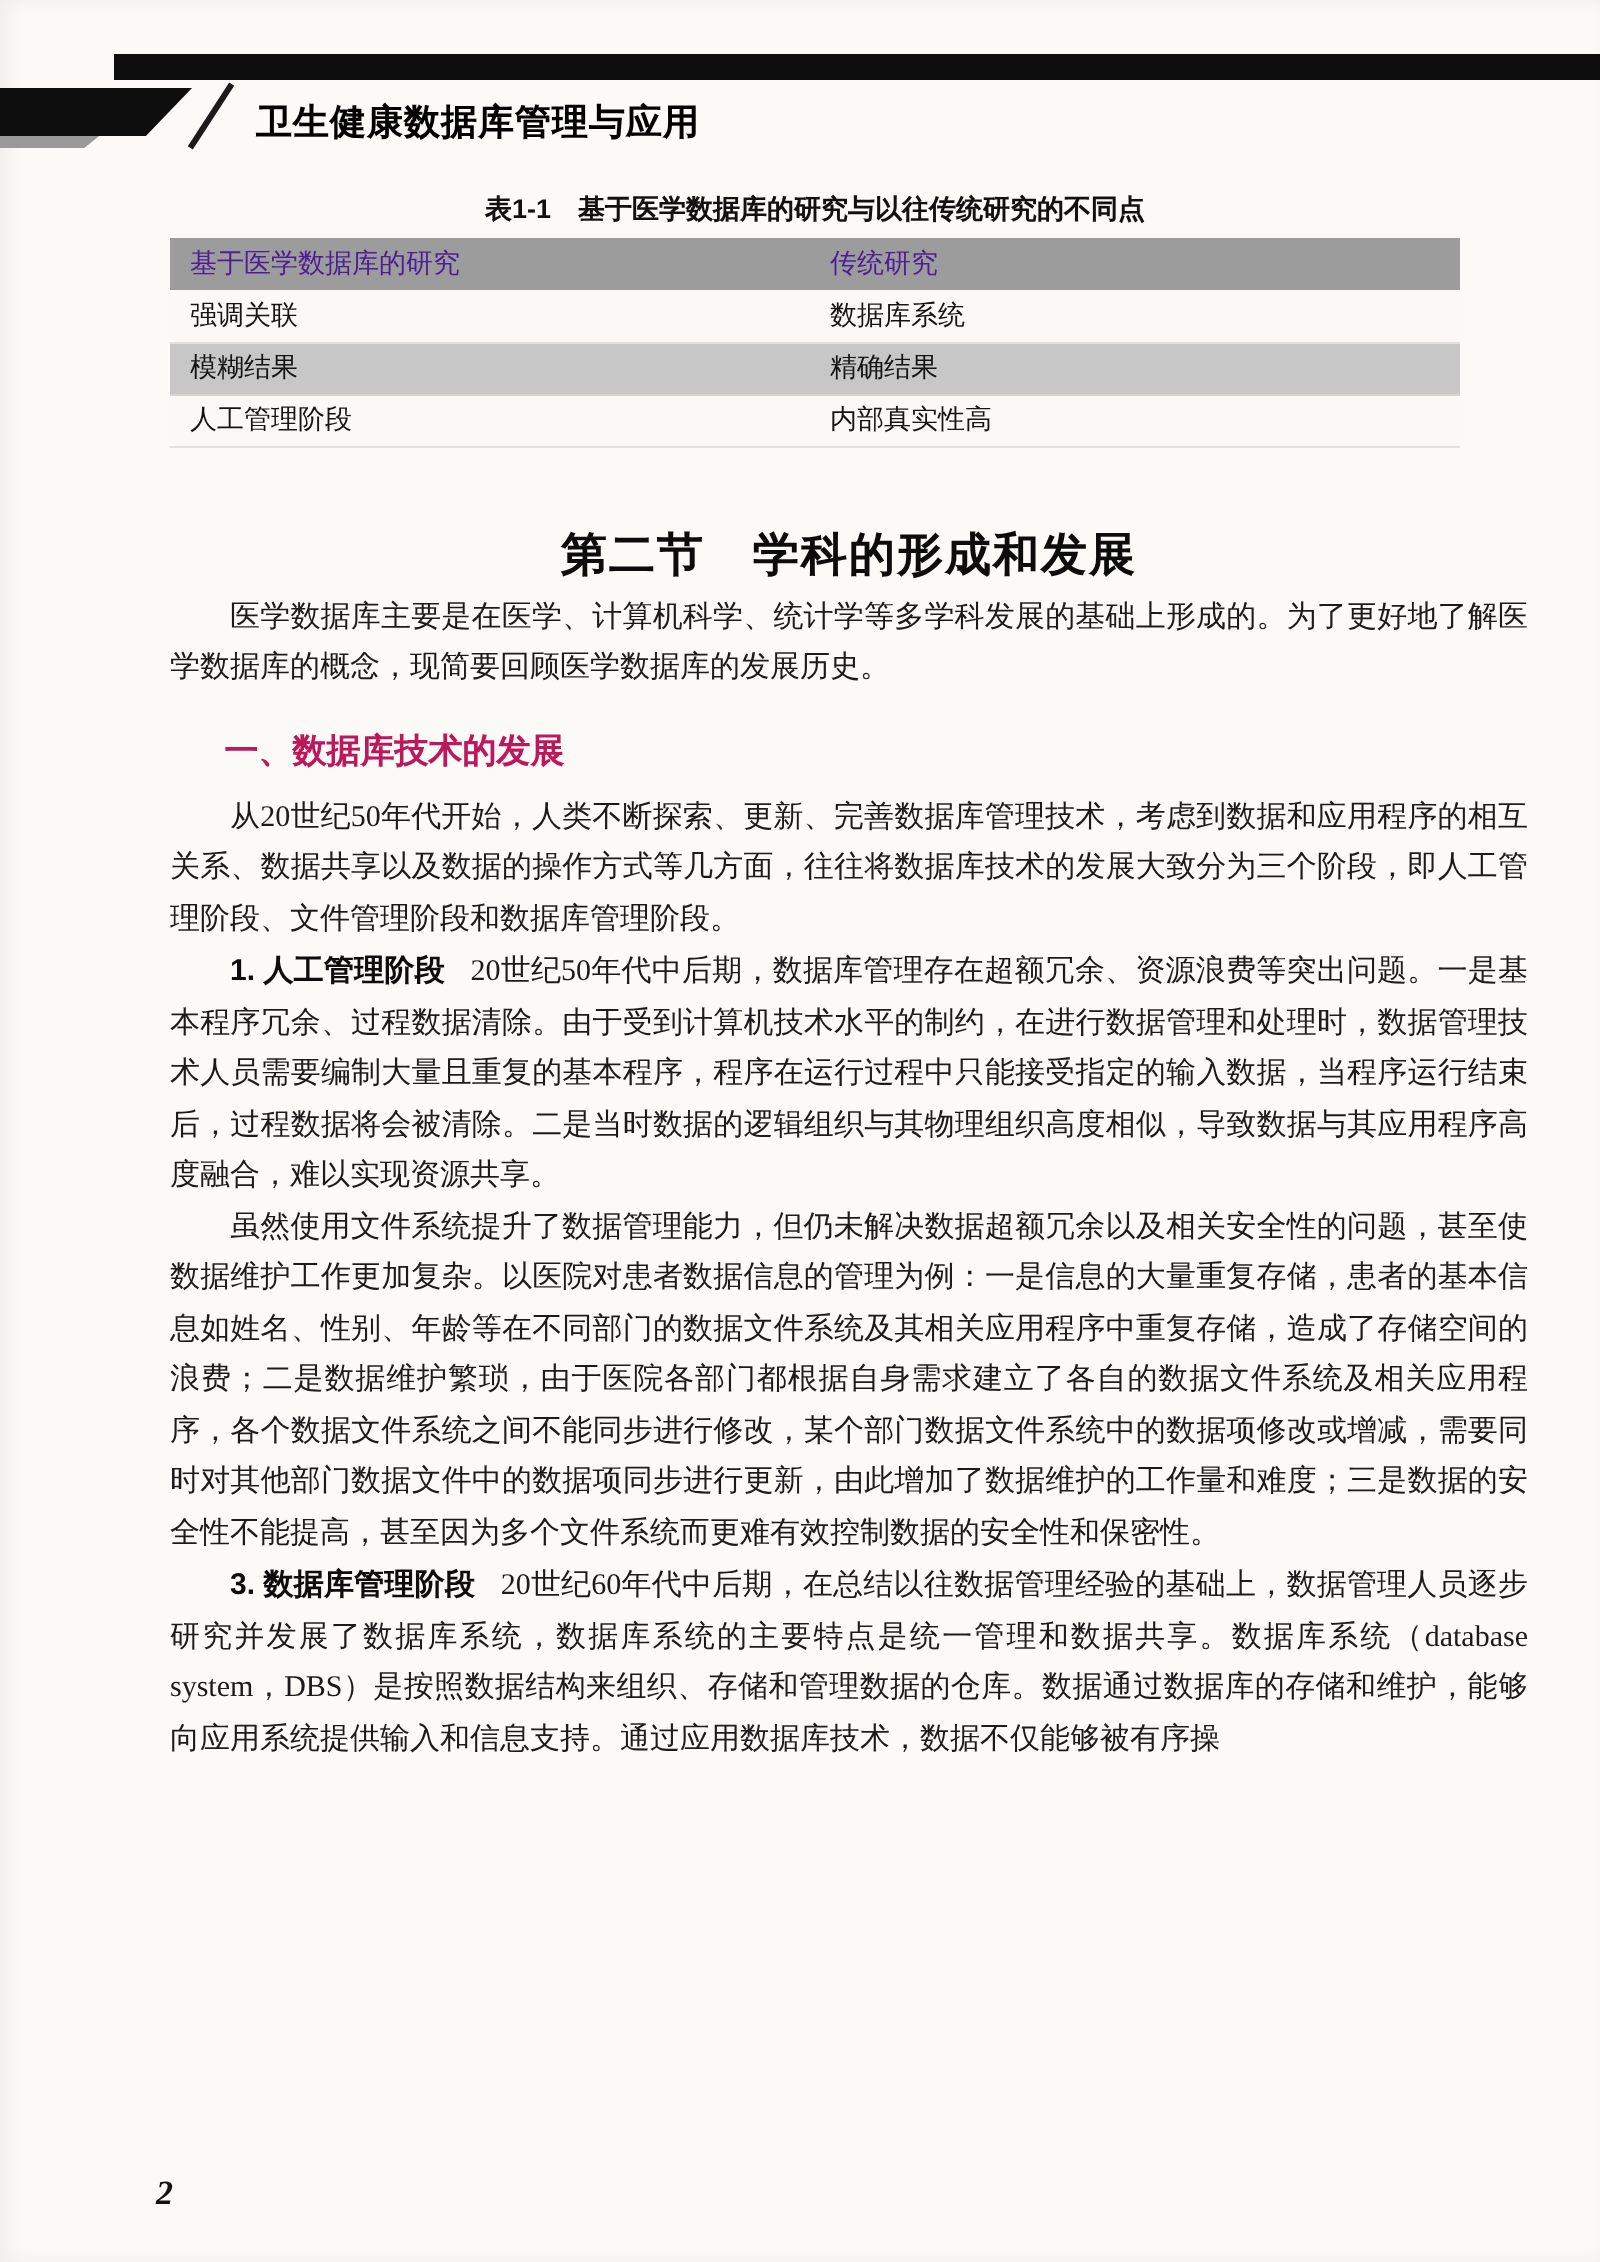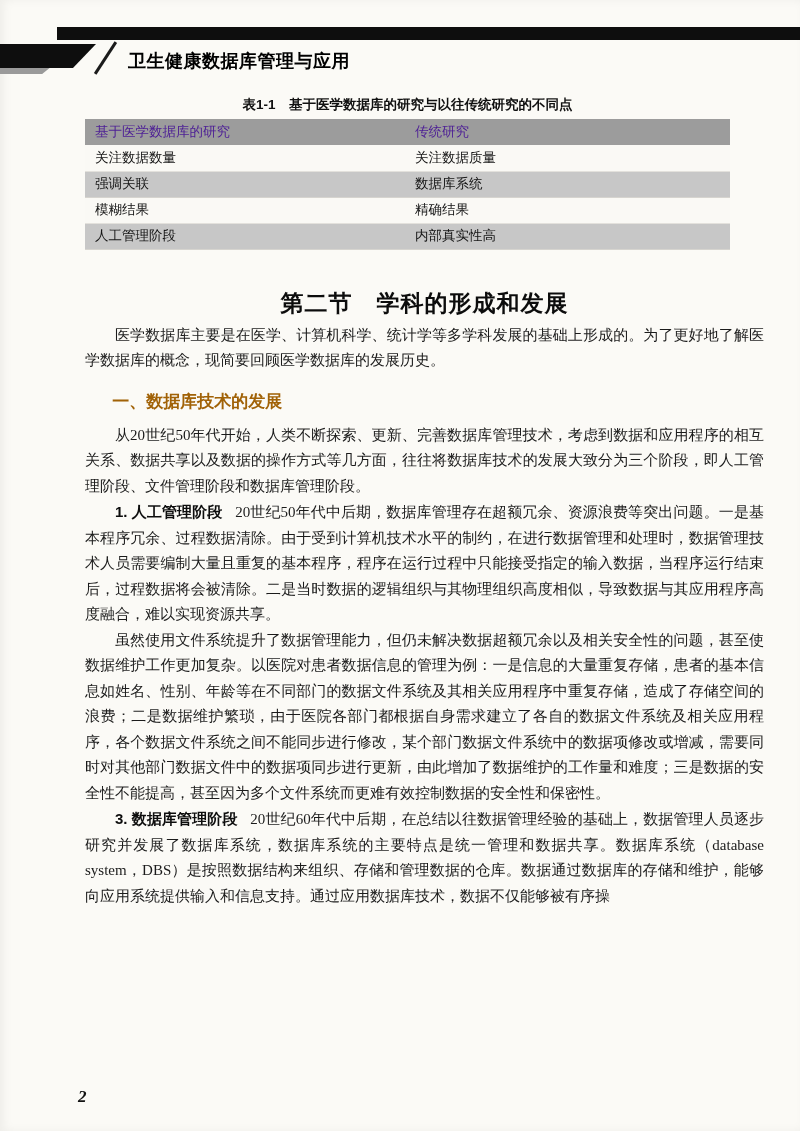--- a/index.html
+++ b/index.html
@@ -94,21 +94,21 @@
     text-align: justify;
     text-indent: 2em;
     color: #1b1b1b;
   }
   .intro { margin-bottom: 2px; }
 
   .subsection-title {
     font-family: "Liberation Sans", "DejaVu Sans", sans-serif;
     font-weight: bold;
     font-size: 17px;
-    color: #a16207;
+    color: #be185d;
     margin: 16px 0 10px 0;
     text-indent: 1.6em;
   }
 
   .runin {
     font-family: "Liberation Sans", "DejaVu Sans", sans-serif;
     font-weight: bold;
     margin-right: 0.85em;
     color: #0d0d0d;
   }
@@ -137,24 +137,20 @@
 
     <table class="cmp-table">
       <thead>
         <tr>
           <th>基于医学数据库的研究</th>
           <th>传统研究</th>
         </tr>
       </thead>
       <tbody>
         <tr>
-          <td>关注数据数量</td>
-          <td>关注数据质量</td>
-        </tr>
-        <tr>
           <td>强调关联</td>
           <td>数据库系统</td>
         </tr>
         <tr>
           <td>模糊结果</td>
           <td>精确结果</td>
         </tr>
         <tr>
           <td>人工管理阶段</td>
           <td>内部真实性高</td>

